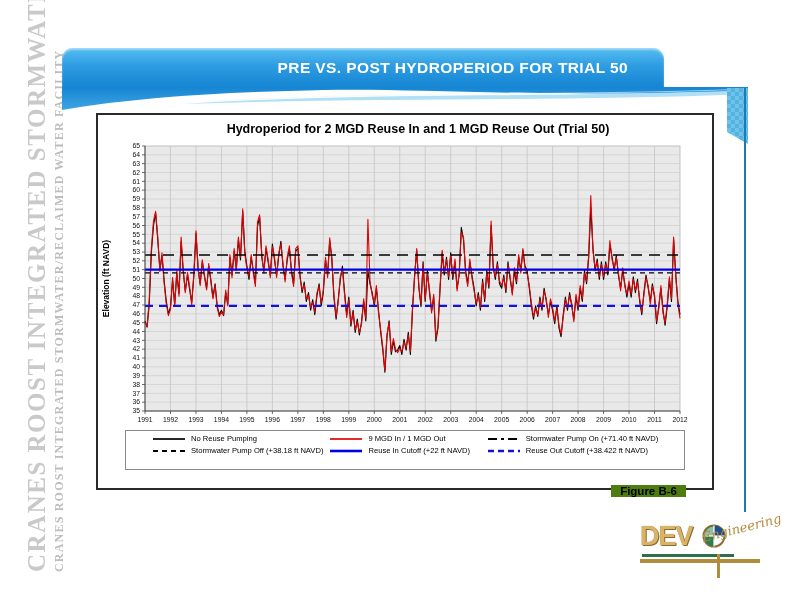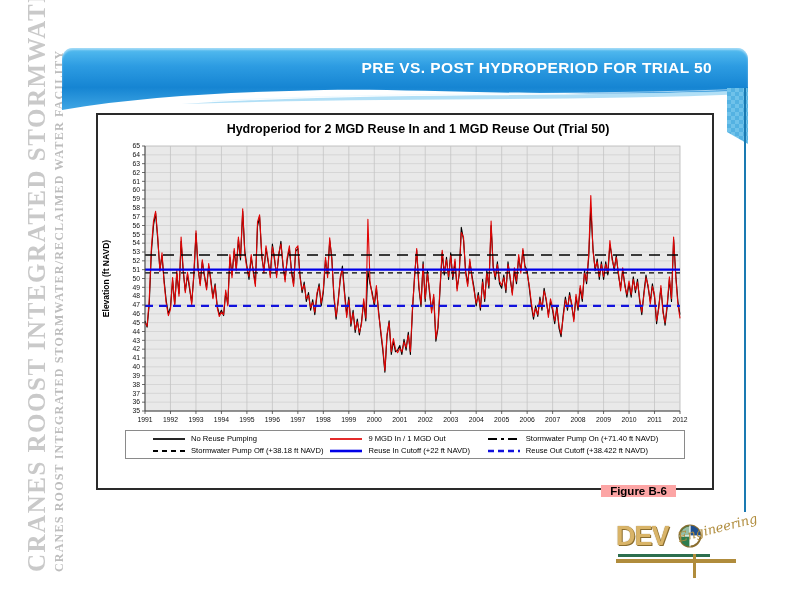--- a/index.html
+++ b/index.html
@@ -7,43 +7,43 @@
   body{width:800px;height:600px;position:relative;overflow:hidden;background:#ffffff;
        font-family:"Liberation Sans",sans-serif;}
 
   
   .vt{position:absolute;white-space:nowrap;transform:rotate(-90deg);transform-origin:left top;
       font-family:"Liberation Serif",serif;font-weight:bold;line-height:1;}
   .vt-big{left:24px;top:572px;font-size:25px;letter-spacing:1.5px;color:#c9c9c9;}
   .vt-small{left:53px;top:572px;font-size:12px;letter-spacing:1.2px;color:#bdbdbd;}
 
   
-  .hdr{position:absolute;left:62px;top:48px;width:686px;height:40px;
+  .hdr{position:absolute;left:62px;top:48px;width:602px;height:40px;
        border-radius:11px 11px 0 0;
        background:linear-gradient(180deg,#55bdf0 0%,#2d9ce2 45%,#1584d2 100%);
        box-shadow:inset 0 2px 2px rgba(255,255,255,.45);}
   .hdr-title{position:absolute;right:36px;top:0;height:40px;line-height:40px;
        color:#ffffff;font-weight:bold;font-size:15.5px;letter-spacing:.4px;}
   .hdr-wave{position:absolute;left:62px;top:87px;width:686px;height:28px;}
   .ribbon{position:absolute;left:727px;top:88px;width:21px;height:56px;}
   .accent-vline{position:absolute;left:744px;top:88px;width:2px;height:424px;background:#1a7ab2;}
 
   
   .chart-frame{position:absolute;left:96px;top:113px;width:614px;height:373px;
        background:#ffffff;border:2px solid #2a2a2a;}
   .chart-title{margin:7px 4px 2px 30px;text-align:center;font-weight:bold;font-size:12.5px;color:#000;}
   #plot{display:block;}
-  .legend{border:1px solid #8a8a8a;margin:0 27px 0 27px;padding:3px 8px 3px 26px;
+  .legend{border:1px solid #8a8a8a;margin:0 27px 0 27px;padding:3px 8px 14px 26px;
        display:grid;grid-template-columns:1.05fr 1fr 1.25fr;row-gap:3px;column-gap:6px;}
   .lg-item{display:flex;align-items:center;gap:5px;font-size:7.6px;color:#000;white-space:nowrap;}
-  .figure-label{position:absolute;right:36px;bottom:-9px;background:#fca5a5;padding:0 9px;
+  .figure-label{position:absolute;right:26px;bottom:-9px;background:#4d7c0f;padding:0 9px;
        font-weight:bold;font-size:11.5px;color:#000;}
 
   
-  .logo{position:absolute;left:616px;top:521px;width:135px;height:58px;}
+  .logo{position:absolute;left:640px;top:521px;width:135px;height:58px;}
   .logo-devo{position:absolute;left:0;top:0;font-weight:bold;font-size:27px;letter-spacing:-1px;
        color:#d9b468;text-shadow:0 0 1px #8a6d2f,1px 1px 0 #8a6d2f;font-family:"Liberation Sans",sans-serif;}
   .logo-globe{position:absolute;left:62px;top:3px;}
   .logo-script{position:absolute;left:64px;top:9px;font-family:"DejaVu Serif",serif;font-style:italic;
        font-size:13px;color:#b08c3c;transform:rotate(-14deg);transform-origin:left bottom;}
   .logo-bar-green{position:absolute;left:2px;top:33px;width:92px;height:3px;background:#2c6e4e;}
   .logo-bar-gold{position:absolute;left:0;top:38px;width:120px;height:4px;background:#b08c3c;}
   .logo-vline{position:absolute;left:77px;top:33px;width:3px;height:24px;background:#b08c3c;}
 </style>
 </head>

